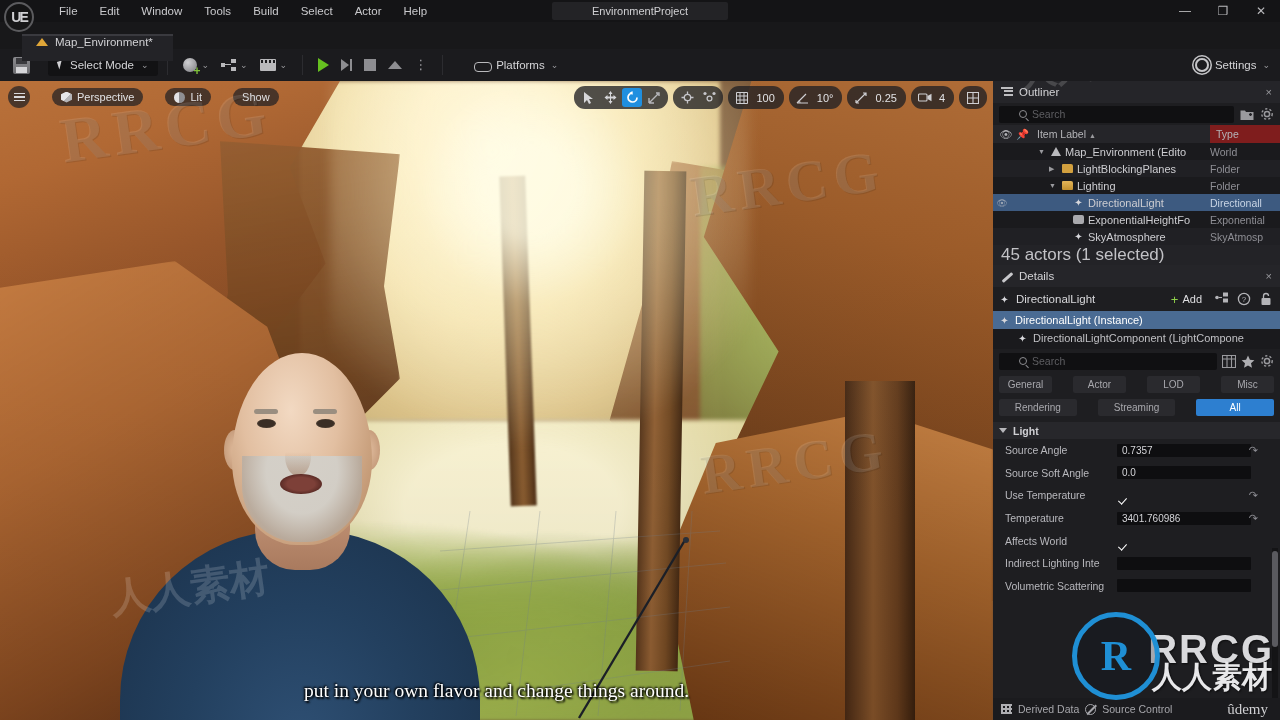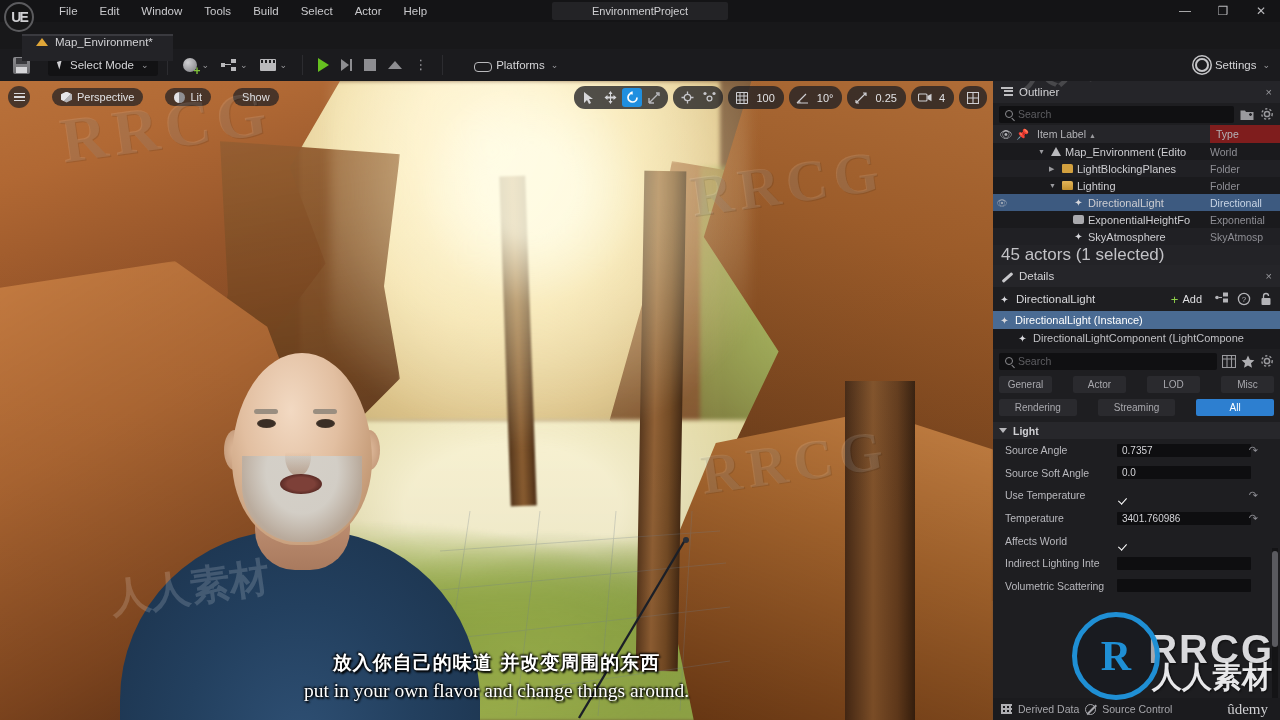--- a/index.html
+++ b/index.html
@@ -352,21 +352,21 @@
     content:""; position:absolute; left:0;top:6px;width:13px;height:3px;
     background:#c8c8cb; transform:rotate(-42deg); border-radius:1px;
   }
 
   .searchrow {
     height:22px; display:flex; align-items:center; gap:6px; padding: 2px 6px;
     background:#1e1e21;
   }
   .searchbox {
     flex:1; height:17px; background:#101012; border-radius:2px;
-    display:flex; align-items:center; gap:5px; padding:0 6px;
+    display:flex; align-items:center; gap:5px; padding:0 20px;
     font-size:10.5px; color:#5e5e62;
   }
   .mag {
     width:8px;height:8px;border:1.4px solid #8c8c90;border-radius:50%;
     position:relative; flex:none;
   }
   .mag:after{content:"";position:absolute;right:-3px;bottom:-3px;width:4px;height:1.4px;background:#8c8c90;transform:rotate(45deg);}
   .sm-ico { width:14px;height:14px;opacity:.78; }
 
   .colhead {
@@ -1104,17 +1104,16 @@
   </div>
 
   <div class="logo-text">RRCG</div>
   <div class="logo-cn">人人素材</div>
   <div class="logo-shield">
     <span class="inner">R</span>
   </div>
   <div class="udemy">ûdemy</div>
 
   <div class="subs">
-    <div class="sub-cn">放入你自己的味道 并改变周围的东西</div>
     <div class="sub-en">put in your own flavor and change things around.</div>
   </div>
 
 </div>
 
 </body></html>

